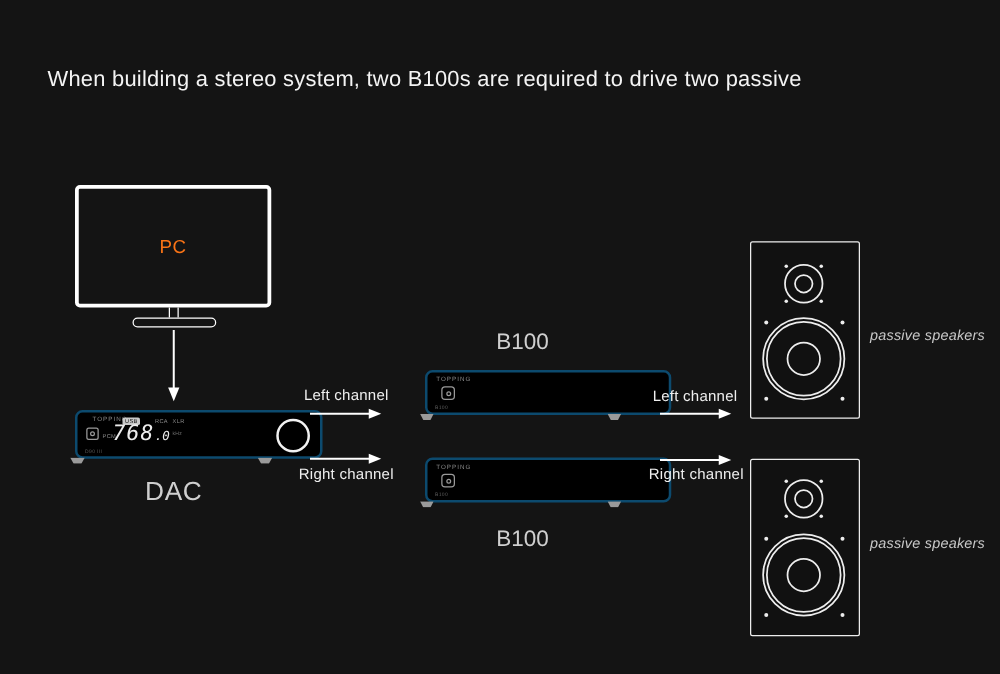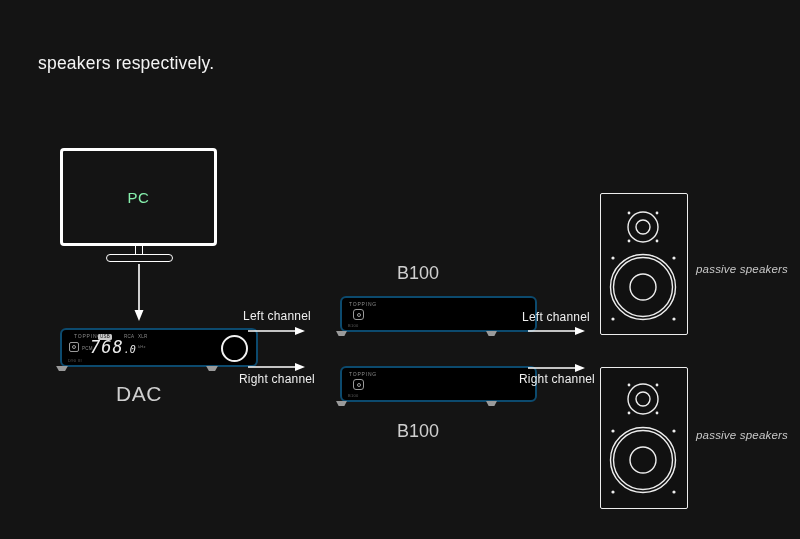--- a/index.html
+++ b/index.html
@@ -10,21 +10,21 @@
     font-family:"Liberation Sans", sans-serif;
     -webkit-font-smoothing:antialiased;
   }
   .abs { position:absolute; }
 
   
   .title { left:38px; top:44px; color:#f4f4f4; font-size:17.5px; line-height:38px; letter-spacing:.2px; }
 
   
   .monitor { left:60px; top:148px; width:157px; height:98px; border:3px solid #fff; border-radius:4px; display:flex; align-items:center; justify-content:center; }
-  .monitor-label { color:#86efac; font-size:15px; letter-spacing:.5px;text-align:center; }
+  .monitor-label { color:#f97316; font-size:15px; letter-spacing:.5px;text-align:center; }
   .monitor-neck { left:135px; top:246px; width:8px; height:8px; border-left:1.5px solid #fff; border-right:1.5px solid #fff; }
   .monitor-base { left:106px; top:254px; width:67px; height:8px; border:1.5px solid #fff; border-radius:5px; }
 
   
   .device { background:#000; border:2px solid #0c4a6e; border-radius:6px;margin-left:21px; }
   .dac { left:39px; top:328px; width:198px; height:39px; }
   .amp1 { left:319px; top:296px; width:197px; height:36px; }
   .amp2 { left:319px; top:366px; width:197px; height:36px; }
 
   .brand { position:absolute; left:12px; top:3px; font-size:5px; color:#8a8a8a; letter-spacing:.8px; }
@@ -61,21 +61,21 @@
 
   svg { display:block; }
   .overlay { left:0; top:0; width:800px; height:539px; pointer-events:none; }
 </style>
 </head>
 <body>
 
 <div class="stage">
 
   <div class="abs title">
-    <div>speakers respectively.</div>
+    <div>When building a stereo system, two B100s are required to drive two passive</div>
   </div>
 
   <div class="abs monitor">
     <span class="monitor-label">PC</span>
   </div>
   <div class="abs monitor-neck"></div>
   <div class="abs monitor-base"></div>
 
   <div class="abs device dac">
     <span class="brand">TOPPING</span>

